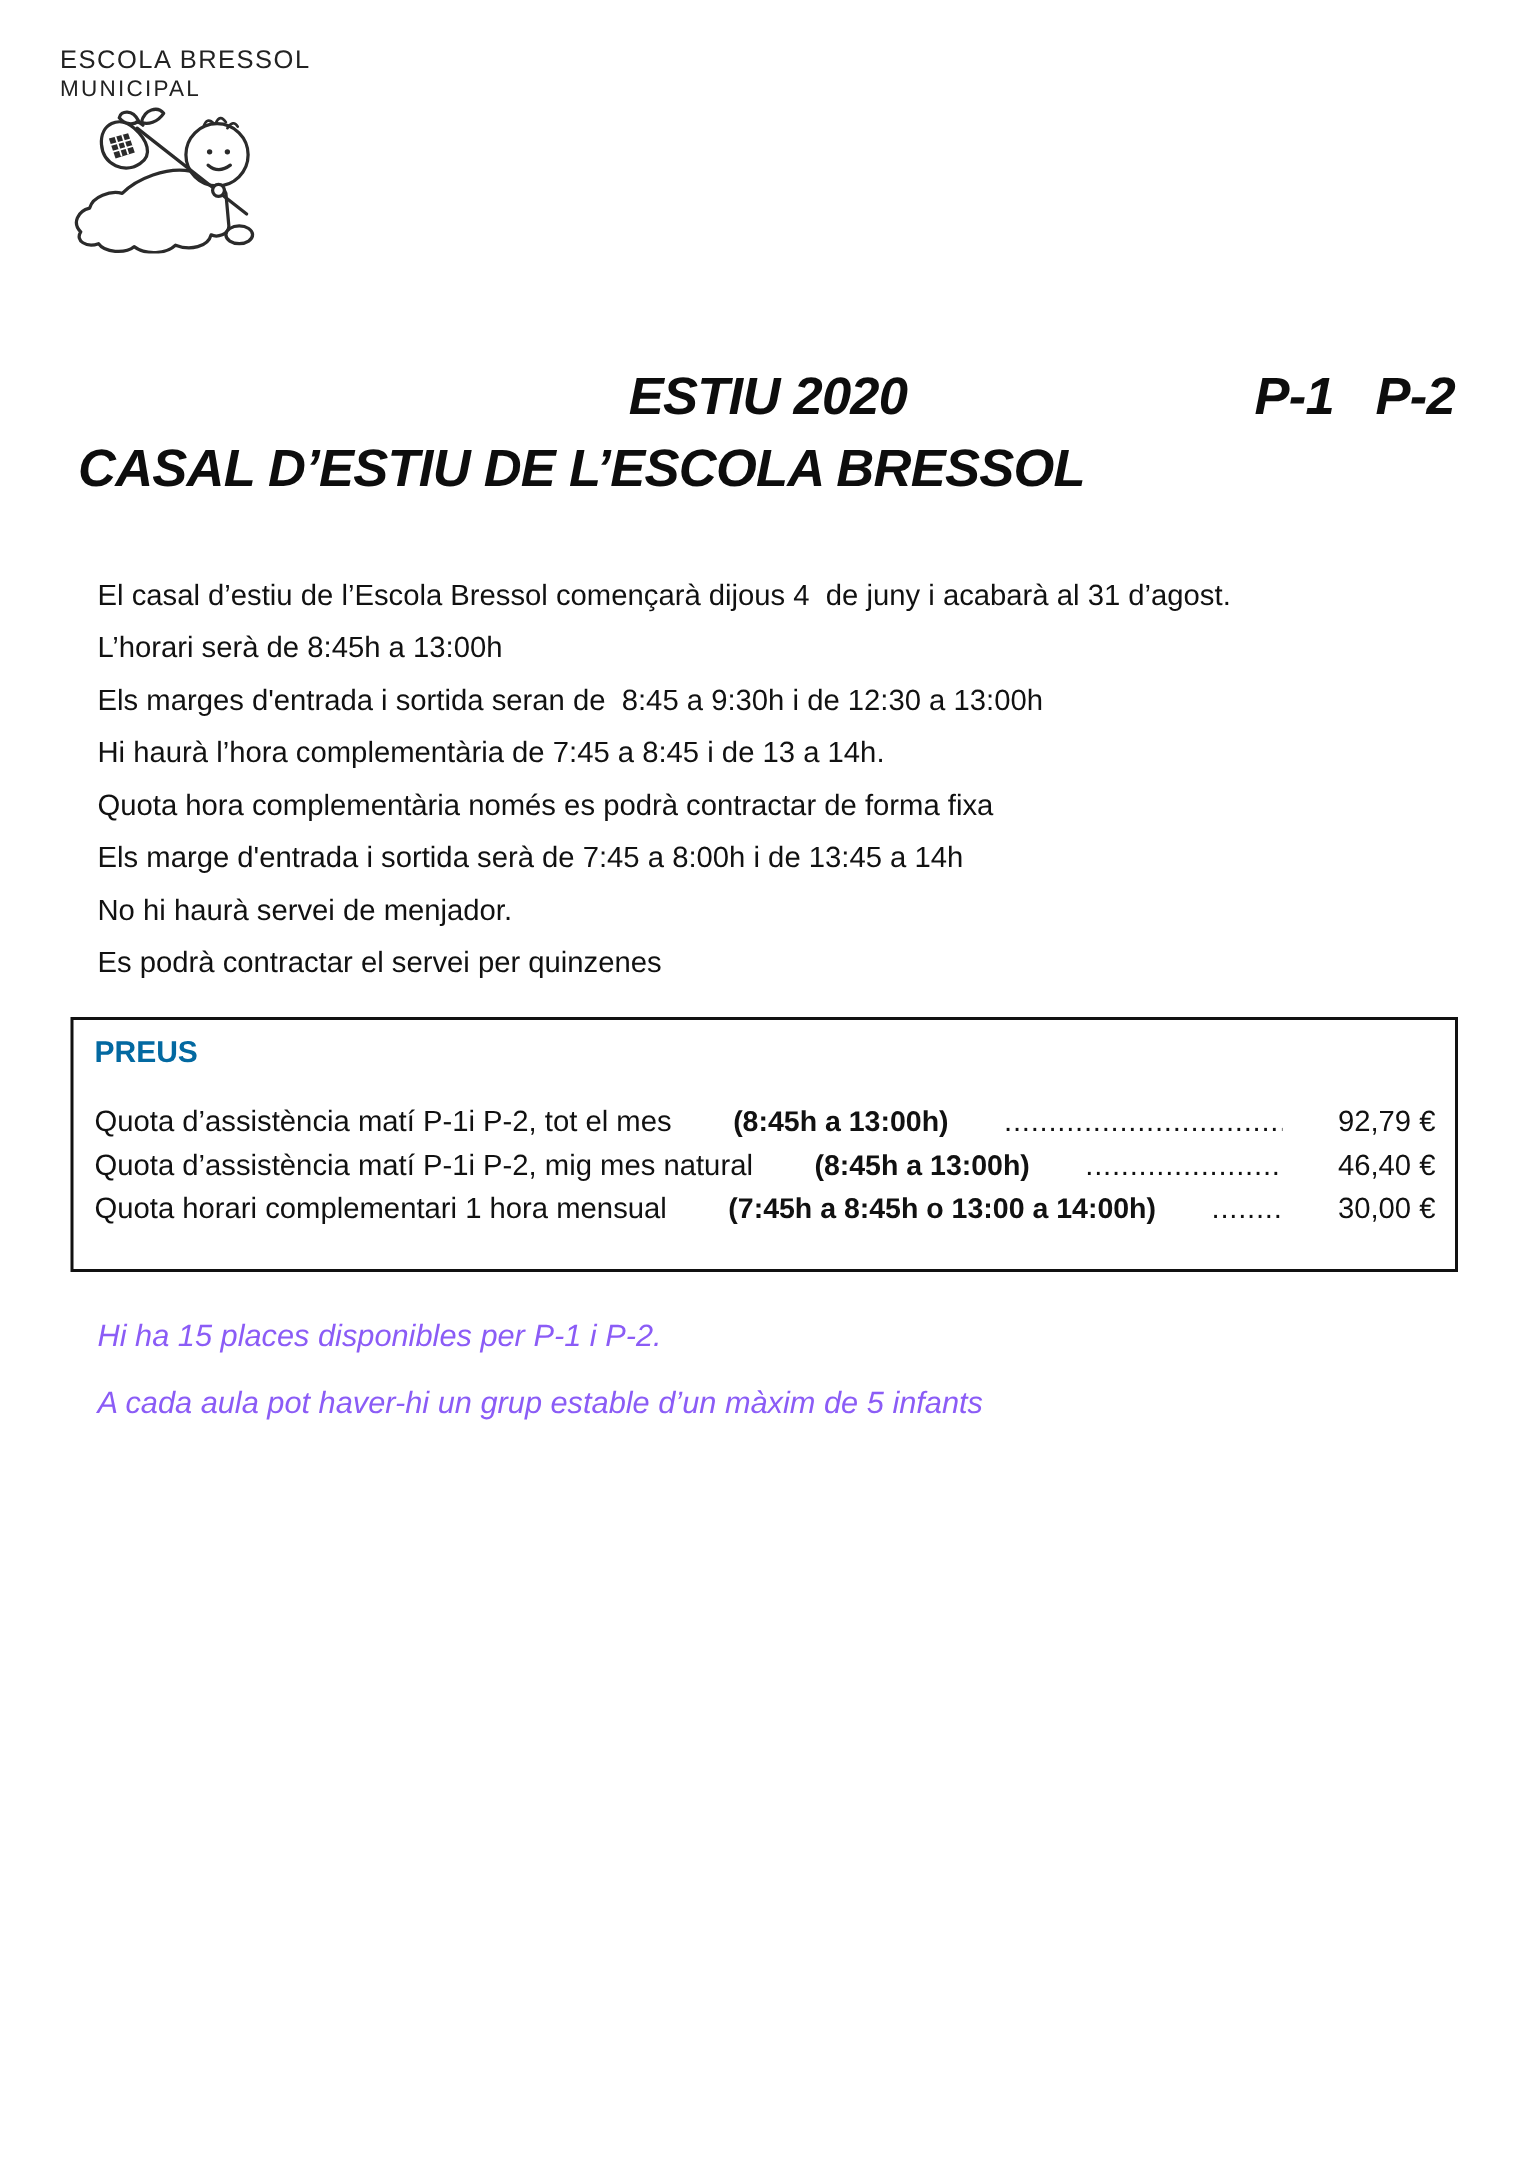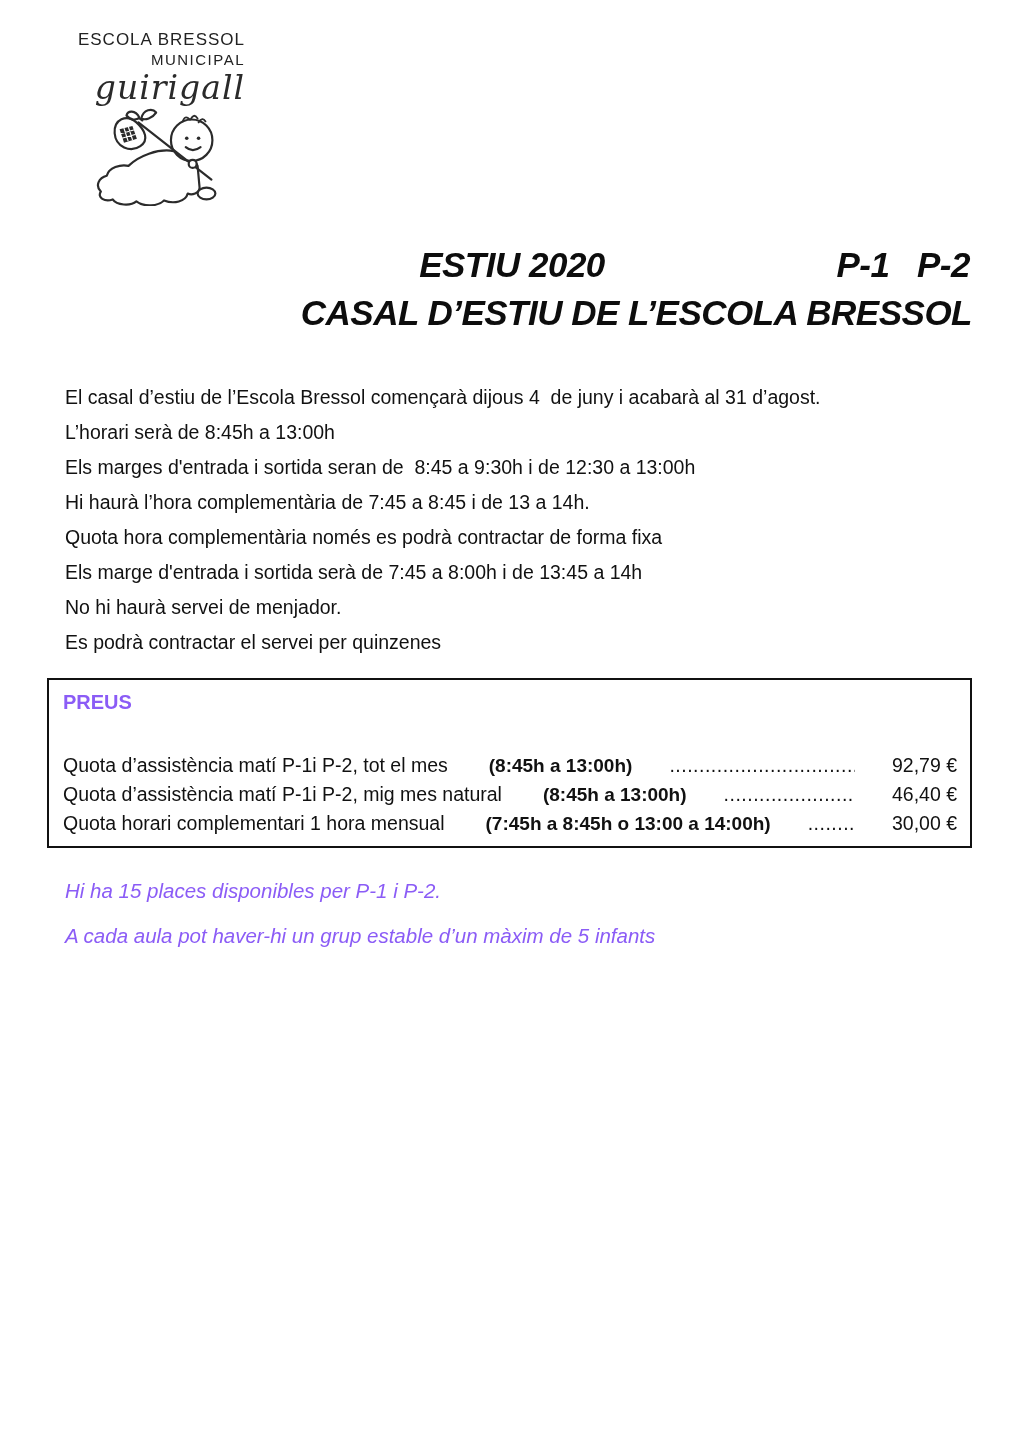--- a/index.html
+++ b/index.html
@@ -13,21 +13,21 @@
     font-family: "Liberation Sans", sans-serif;
     overflow: hidden;
   }
 
   
   .logo {
     position: absolute;
     left: 40px;
     top: 30px;
     width: 205px;
-    text-align: right;
+    text-align: left;
     color: #222;
   }
   .logo-line1 {
     font-size: 17px;
     letter-spacing: 1px;
     line-height: 20px;
   }
   .logo-line2 {
     font-size: 15px;
     letter-spacing: 1.5px;
@@ -61,21 +61,21 @@
     text-align: center;
     line-height: 38px;
   }
   .header-classes {
     position: absolute;
     right: 2px;
     top: 0;
     white-space: pre;
   }
   .header-row2 {
-    text-align: right;
+    text-align: left;
     line-height: 38px;
     margin-top: 10px;
   }
 
   
   .body-text {
     position: absolute;
     top: 380px;
     left: 65px;
     right: 48px;
@@ -95,22 +95,22 @@
     left: 47px;
     width: 925px;
     height: 170px;
     border: 2px solid #111;
     padding: 10px 13px 0 14px;
   }
   .preus-title {
     font-weight: bold;
     font-size: 20px;
     line-height: 24px;
-    margin-bottom: 37px;
-    color: #8b5cf6;
+    margin-bottom: 20px;
+    color: #0369a1;
   }
   .price-row {
     display: flex;
     align-items: baseline;
     font-size: 19.5px;
     line-height: 28px;
     color: #111;
     gap: 36px;
   }
   .price-note {
@@ -146,21 +146,20 @@
     line-height: 21px;
     color: #8b5cf6;
   }
 </style>
 </head>
 <body>
 
 <div class="logo">
   <div class="logo-line1">ESCOLA BRESSOL</div>
   <div class="logo-line2">MUNICIPAL</div>
-  <div class="logo-script">guirigall</div>
   <div class="logo-drawing">
     <svg width="158" height="100" viewBox="0 0 160 100" xmlns="http://www.w3.org/2000/svg">
       <g fill="none" stroke="#2b2b2b" stroke-width="2.2" stroke-linecap="round" stroke-linejoin="round">
 
         <path fill="#ffffff" d="M88,45 C72,42 52,50 42,60 C34,58 22,62 20,70 C12,72 8,80 14,86 C10,92 18,97 26,94 C30,100 44,101 50,96 C58,102 72,101 78,95 C88,99 100,96 102,88 C106,90 114,88 114,82 L112,60 C108,50 98,46 88,45 Z"></path>
 
         <ellipse fill="#ffffff" cx="121" cy="88" rx="9" ry="6"></ellipse>
 
         <circle fill="#ffffff" cx="106" cy="34" r="21"></circle>
 

